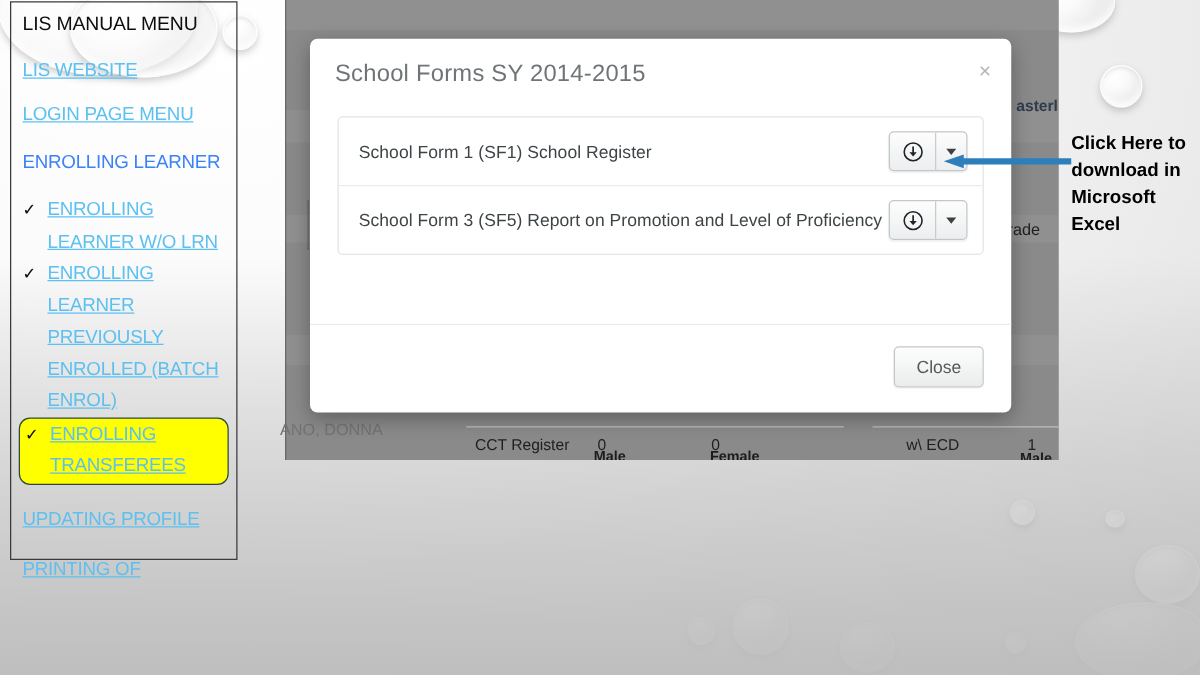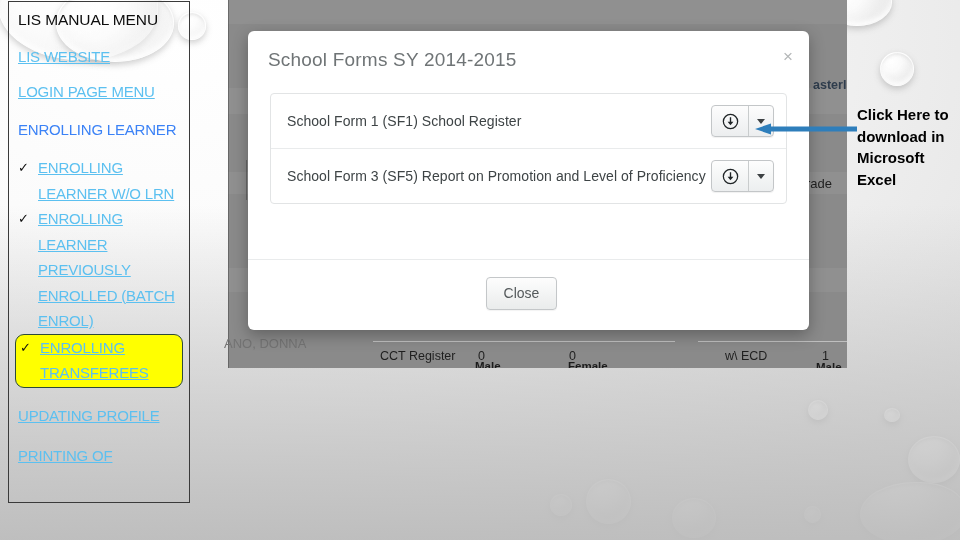--- a/index.html
+++ b/index.html
@@ -30,21 +30,21 @@
       0 3px 6px rgba(120,120,120,0.35),
       inset 0 -3px 5px rgba(255,255,255,0.9),
       inset 0 2px 3px rgba(170,170,170,0.25);
     border: 1px solid rgba(255,255,255,0.75);
   }
 
   
   #sidebar {
     position: absolute;
     left: 8px; top: 1px;
-    width: 182px; height: 502px;
+    width: 182px; height: 447px;
     border: 1px solid #3a3a3a;
     background: transparent;
     padding: 7px 8px 0 9px;
     z-index: 30;
   }
   #sidebar-title {
     font-size: 15.5px; line-height: 21px;
     color: #0d0d0d; font-weight: normal;
     letter-spacing: -0.1px;
     margin-bottom: 14px;
@@ -214,21 +214,21 @@
   }
   .caret-glyph {
     width: 0; height: 0;
     border-left: 4.5px solid transparent;
     border-right: 4.5px solid transparent;
     border-top: 5px solid #3d4143;
   }
   #modal-footer {
     padding: 0 22px 20px 8px;
     display: flex;
-    justify-content: center;
+    justify-content: flex-end;
     align-items: flex-start;
     border-top: 1px solid #e9ebec;
     padding-top: 17px;
     margin-top: 37px;
   }
   #modal-close-button {
     font-family: "Liberation Sans", sans-serif;
     font-size: 14px;
     color: #54595b;
     background: linear-gradient(to bottom, #fdfdfd 0%, #eaecec 100%);

